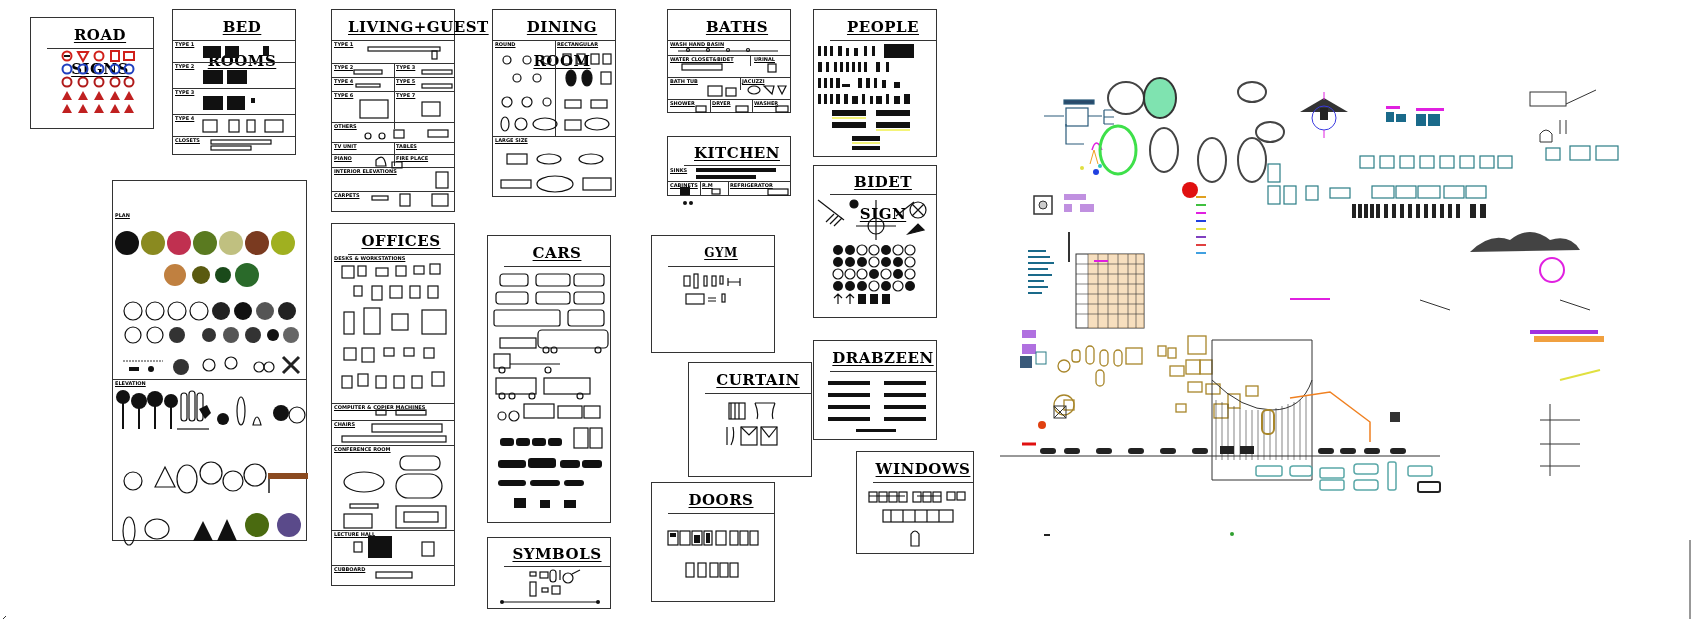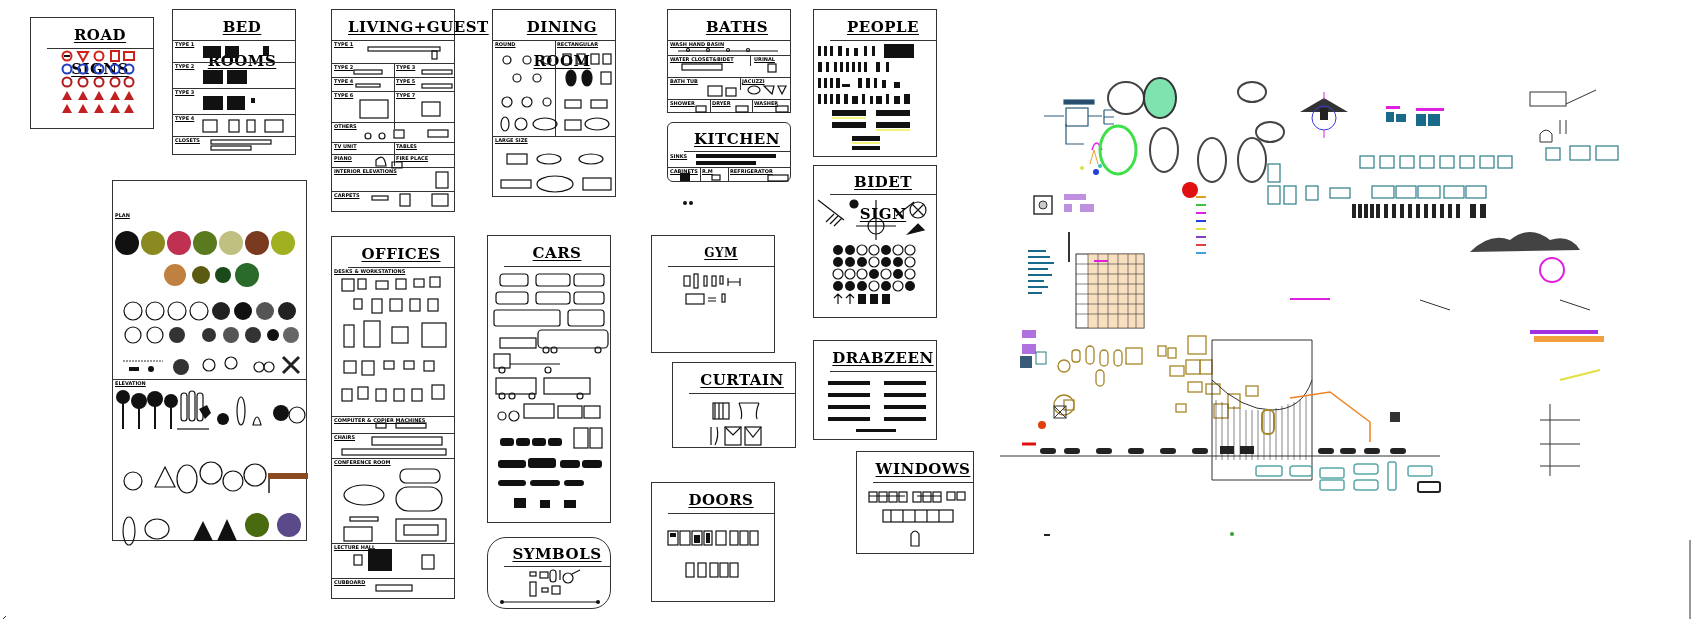--- a/index.html
+++ b/index.html
@@ -211,21 +211,21 @@
         <ellipse cx="86" cy="80" rx="6" ry="4"></ellipse>
         <path d="M96 76 l10 0 l-2 8 z"></path>
         <path d="M110 76 l8 0 l-4 8 z"></path>
     <rect x="28" y="96" width="10" height="6"></rect>
         <rect x="68" y="96" width="12" height="6"></rect>
         <rect x="108" y="96" width="12" height="6"></rect>
       </g>
   </svg>
 </div>
 
-<div class="panel" style="left:667px;top:122px;width:124px;height:60px;border-radius:6px;">
+<div class="panel" style="left:667px;top:136px;width:124px;height:60px;">
   <div class="ptitle" style="height:28px;line-height:32px;font-size:15px;">KITCHEN</div>
   <div class="sub" style="left:2px;top:30px;">SINKS</div>
   <div class="row" style="top:44px;"></div>
   <div class="sub" style="left:2px;top:45px;">CABINETS</div>
   <div class="sub" style="left:34px;top:45px;">R.M</div>
   <div class="sub" style="left:62px;top:45px;">REFRIGERATOR</div>
   <div class="vl" style="left:32px;top:44px;bottom:0;"></div>
     <div class="vl" style="left:60px;top:44px;bottom:0;"></div>
   <svg width="124" height="60" style="left:0;top:0;">
     <g class="blk">
@@ -443,21 +443,21 @@
       </g>
     <g fill="#111">
         <path d="M80 160 l10 -20 l10 20z"></path>
         <path d="M104 160 l10 -22 l10 22z"></path>
       </g>
       <circle cx="144" cy="144" r="12" fill="#4a6a10"></circle>
       <circle cx="176" cy="144" r="12" fill="#5a4a8a"></circle>
   </svg>
 </div>
 
-<div class="panel" style="left:331px;top:236px;width:124px;height:363px;">
+<div class="panel" style="left:331px;top:223px;width:124px;height:363px;">
   <div class="ptitle" style="height:30px;line-height:34px;font-size:15px;">OFFICES</div>
   <div class="sub" style="left:2px;top:31px;">DESKS &amp; WORKSTATIONS</div>
   <div class="row" style="top:179px;"></div>
     <div class="sub" style="left:2px;top:180px;">COMPUTER &amp; COPIER MACHINES</div>
   <div class="row" style="top:196px;"></div>
     <div class="sub" style="left:2px;top:197px;">CHAIRS</div>
   <div class="row" style="top:221px;"></div>
     <div class="sub" style="left:2px;top:222px;">CONFERENCE ROOM</div>
   <div class="row" style="top:306px;"></div>
     <div class="sub" style="left:2px;top:307px;">LECTURE HALL</div>
@@ -559,21 +559,21 @@
       <rect x="10" y="214" width="28" height="6" rx="3"></rect>
         <rect x="42" y="214" width="30" height="6" rx="3"></rect>
         <rect x="76" y="214" width="20" height="6" rx="3"></rect>
       <rect x="26" y="232" width="12" height="10"></rect>
         <rect x="52" y="234" width="10" height="8"></rect>
         <rect x="76" y="234" width="12" height="8"></rect>
     </g>
   </svg>
 </div>
 
-<div class="panel" style="left:487px;top:537px;width:124px;height:72px;border-radius:19px;">
+<div class="panel" style="left:487px;top:537px;width:124px;height:72px;">
   <div class="ptitle" style="height:28px;line-height:32px;font-size:15px;">SYMBOLS</div>
   <svg width="124" height="42" style="left:0;top:30px;">
     <g class="ol">
         <rect x="42" y="4" width="6" height="4"></rect>
         <rect x="52" y="4" width="8" height="6"></rect>
         <rect x="62" y="2" width="6" height="12" rx="3"></rect>
         <path d="M72 2 v10"></path>
         <circle cx="80" cy="10" r="5"></circle>
         <path d="M84 6 l8 -4"></path>
     <rect x="42" y="14" width="6" height="14"></rect>
@@ -596,21 +596,21 @@
         <rect x="60" y="10" width="4" height="10"></rect>
         <rect x="68" y="10" width="3" height="8"></rect>
         <path d="M76 16 h12 M76 12 v8 M88 12 v8"></path>
     <rect x="34" y="28" width="18" height="10"></rect>
         <path d="M56 32 h8 M56 35 h8"></path>
         <rect x="70" y="28" width="3" height="8"></rect>
       </g>
   </svg>
 </div>
 
-<div class="panel" style="left:672px;top:362px;width:124px;height:86px;">
+<div class="panel" style="left:688px;top:362px;width:124px;height:115px;">
   <div class="ptitle" style="height:30px;line-height:34px;font-size:15px;">CURTAIN</div>
   <svg width="124" height="80" style="left:0;top:30px;">
     <g class="ol">
         <rect x="40" y="10" width="16" height="16"></rect>
         <path d="M42 10 v16 M46 10 v16 M50 10 v16"></path>
     <path d="M66 10 h20 M66 10 q4 10 2 16 M86 10 q-4 10 -2 16"></path>
     <path d="M38 34 v18 M44 34 q2 10 -2 18"></path>
         <rect x="52" y="34" width="16" height="18"></rect>
         <path d="M52 34 l8 8 l8 -8"></path>
         <rect x="72" y="34" width="16" height="18"></rect>

